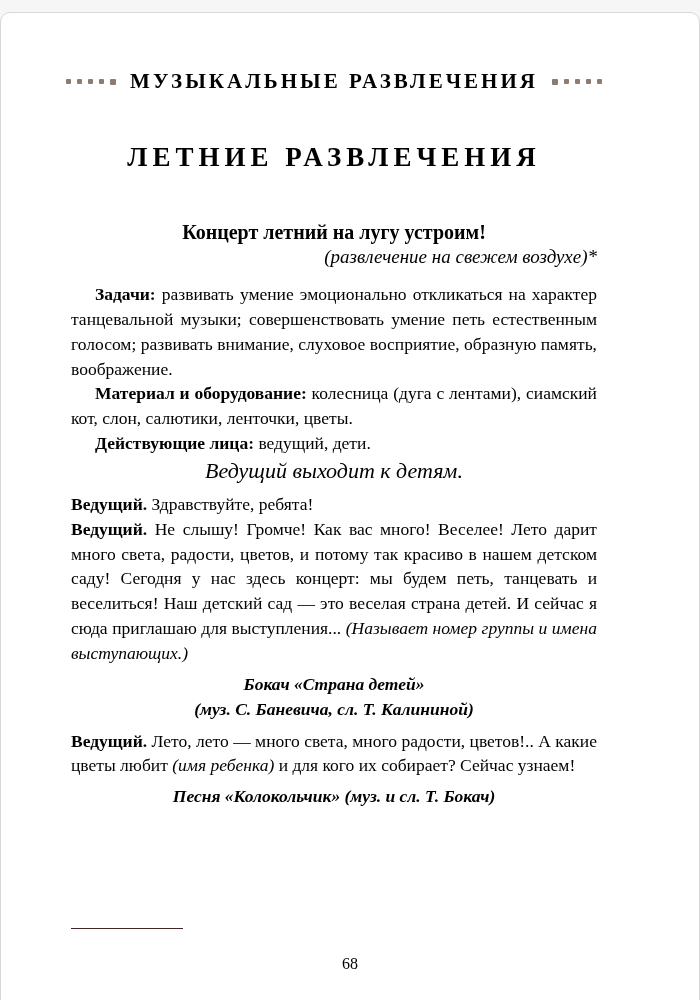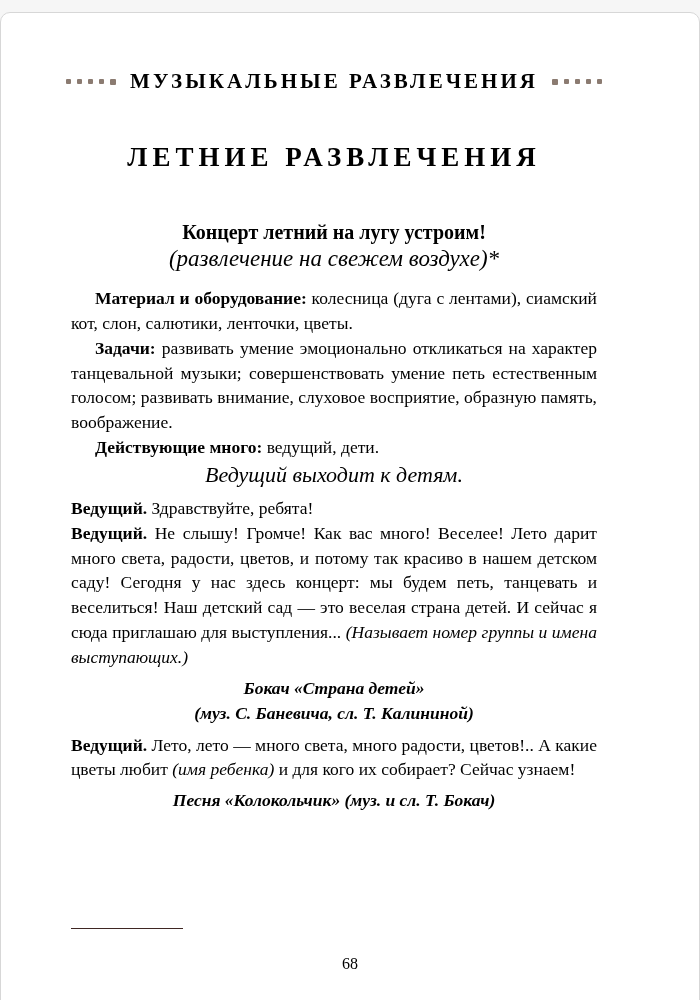--- a/index.html
+++ b/index.html
@@ -40,22 +40,22 @@
     margin-top: 48px;
   }
 
   
   .event-title {
     text-align: center;
     font-size: 20px; font-weight: bold;
     margin-top: 48px;
   }
   .event-subtitle {
-    text-align: center;
-    font-size: 23px; font-style: italic;
+    text-align: right;
+    font-size: 19px; font-style: italic;
     margin-top: 2px;
   }
 
   
   .body-text { margin-top: 14px; }
   p.para {
     margin: 0;
     font-size: 17.5px;
     line-height: 1.42;
     text-align: justify;
@@ -135,25 +135,25 @@
     </span>
   </div>
 
   <div class="section-title">ЛЕТНИЕ РАЗВЛЕЧЕНИЯ</div>
 
   <div class="event-title">Концерт летний на лугу устроим!</div>
   <div class="event-subtitle">(развлечение на свежем воздухе)*</div>
 
   <div class="body-text">
 
+    <p class="para indent"><span class="b">Задачи:</span><span> развивать умение эмоционально откликаться на характер танцевальной музыки; совершенствовать умение петь естественным голосом; развивать внимание, слуховое восприятие, образную память, воображение.</span></p>
+
     <p class="para indent"><span class="b">Материал и оборудование:</span><span> колесница (дуга с лентами), сиамский кот, слон, салютики, ленточки, цветы.</span></p>
 
-    <p class="para indent"><span class="b">Задачи:</span><span> развивать умение эмоционально откликаться на характер танцевальной музыки; совершенствовать умение петь естественным голосом; развивать внимание, слуховое восприятие, образную память, воображение.</span></p>
-
-    <p class="para indent"><span class="b">Действующие много:</span><span> ведущий, дети.</span></p>
+    <p class="para indent"><span class="b">Действующие лица:</span><span> ведущий, дети.</span></p>
 
     <div class="stage-direction">Ведущий выходит к детям.</div>
 
     <div class="dialogue-block">
       <p class="para"><span class="b">Ведущий.</span><span> Здравствуйте, ребята!</span></p>
 
       <p class="para"><span class="b">Ведущий.</span><span> Не слышу! Громче! Как вас много! Веселее! Лето дарит много света, радости, цветов, и потому так красиво в нашем детском саду! Сегодня у нас здесь концерт: мы будем петь, танцевать и веселиться! Наш детский сад — это веселая страна детей. И сейчас я сюда приглашаю для выступления... </span><span class="i">(Называет номер группы и имена выступающих.)</span></p>
     </div>
 
     <div class="song-block">

